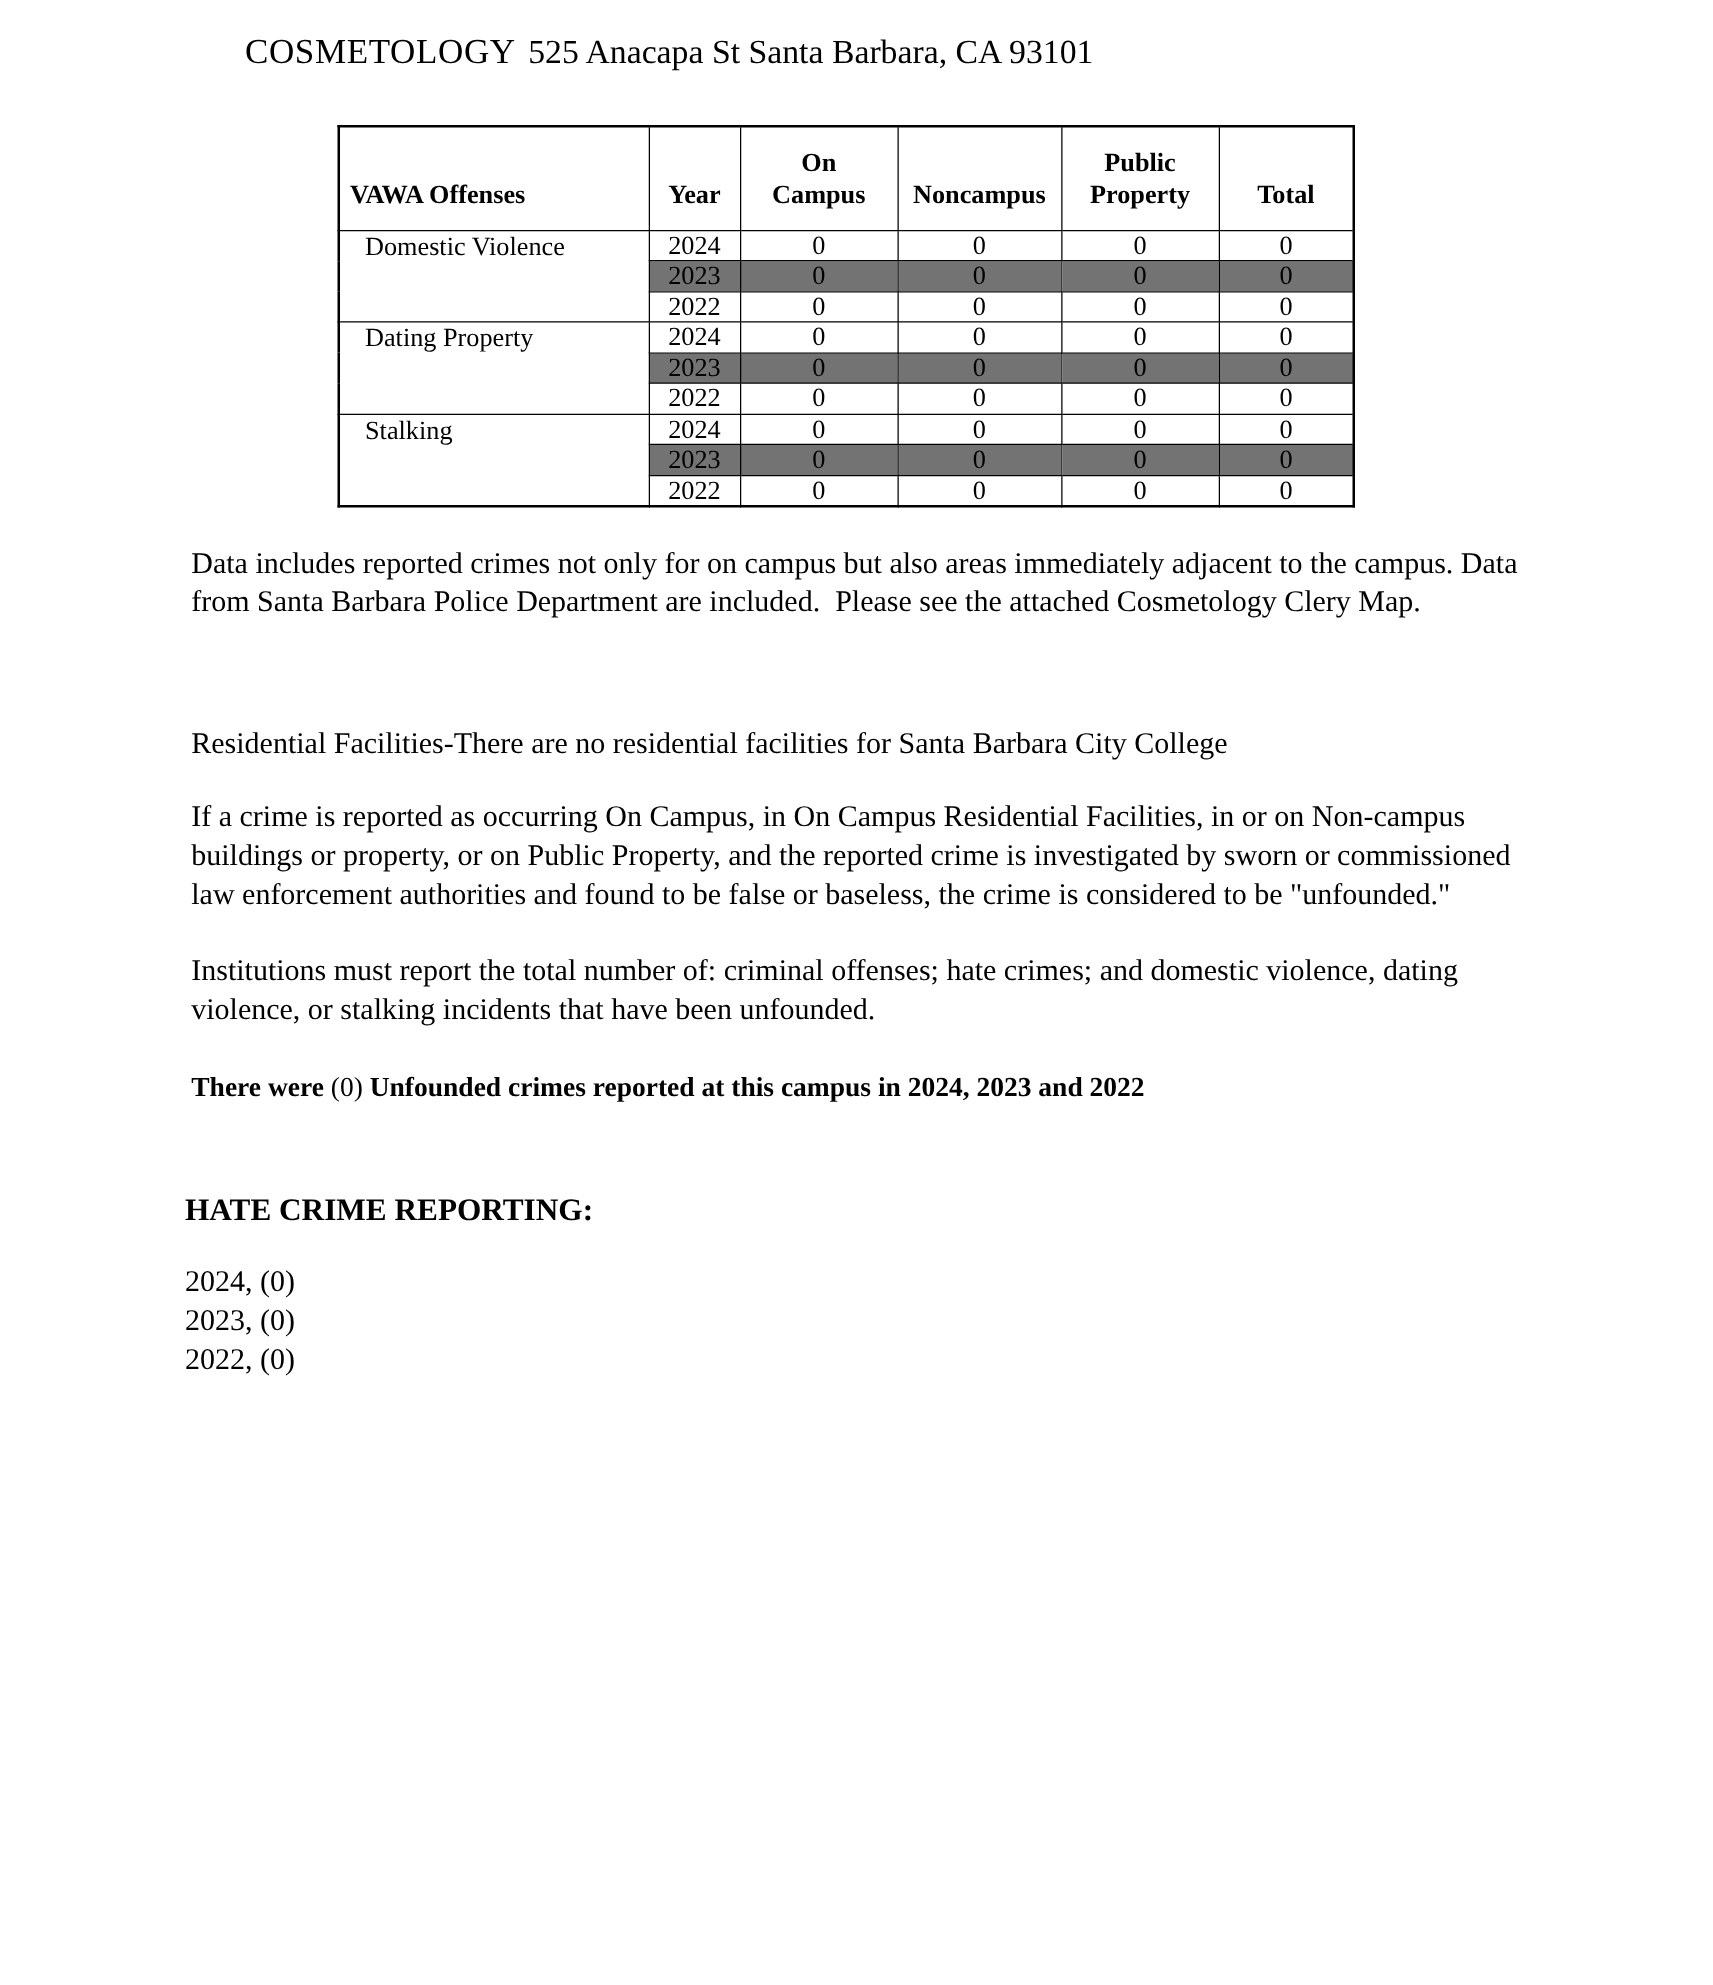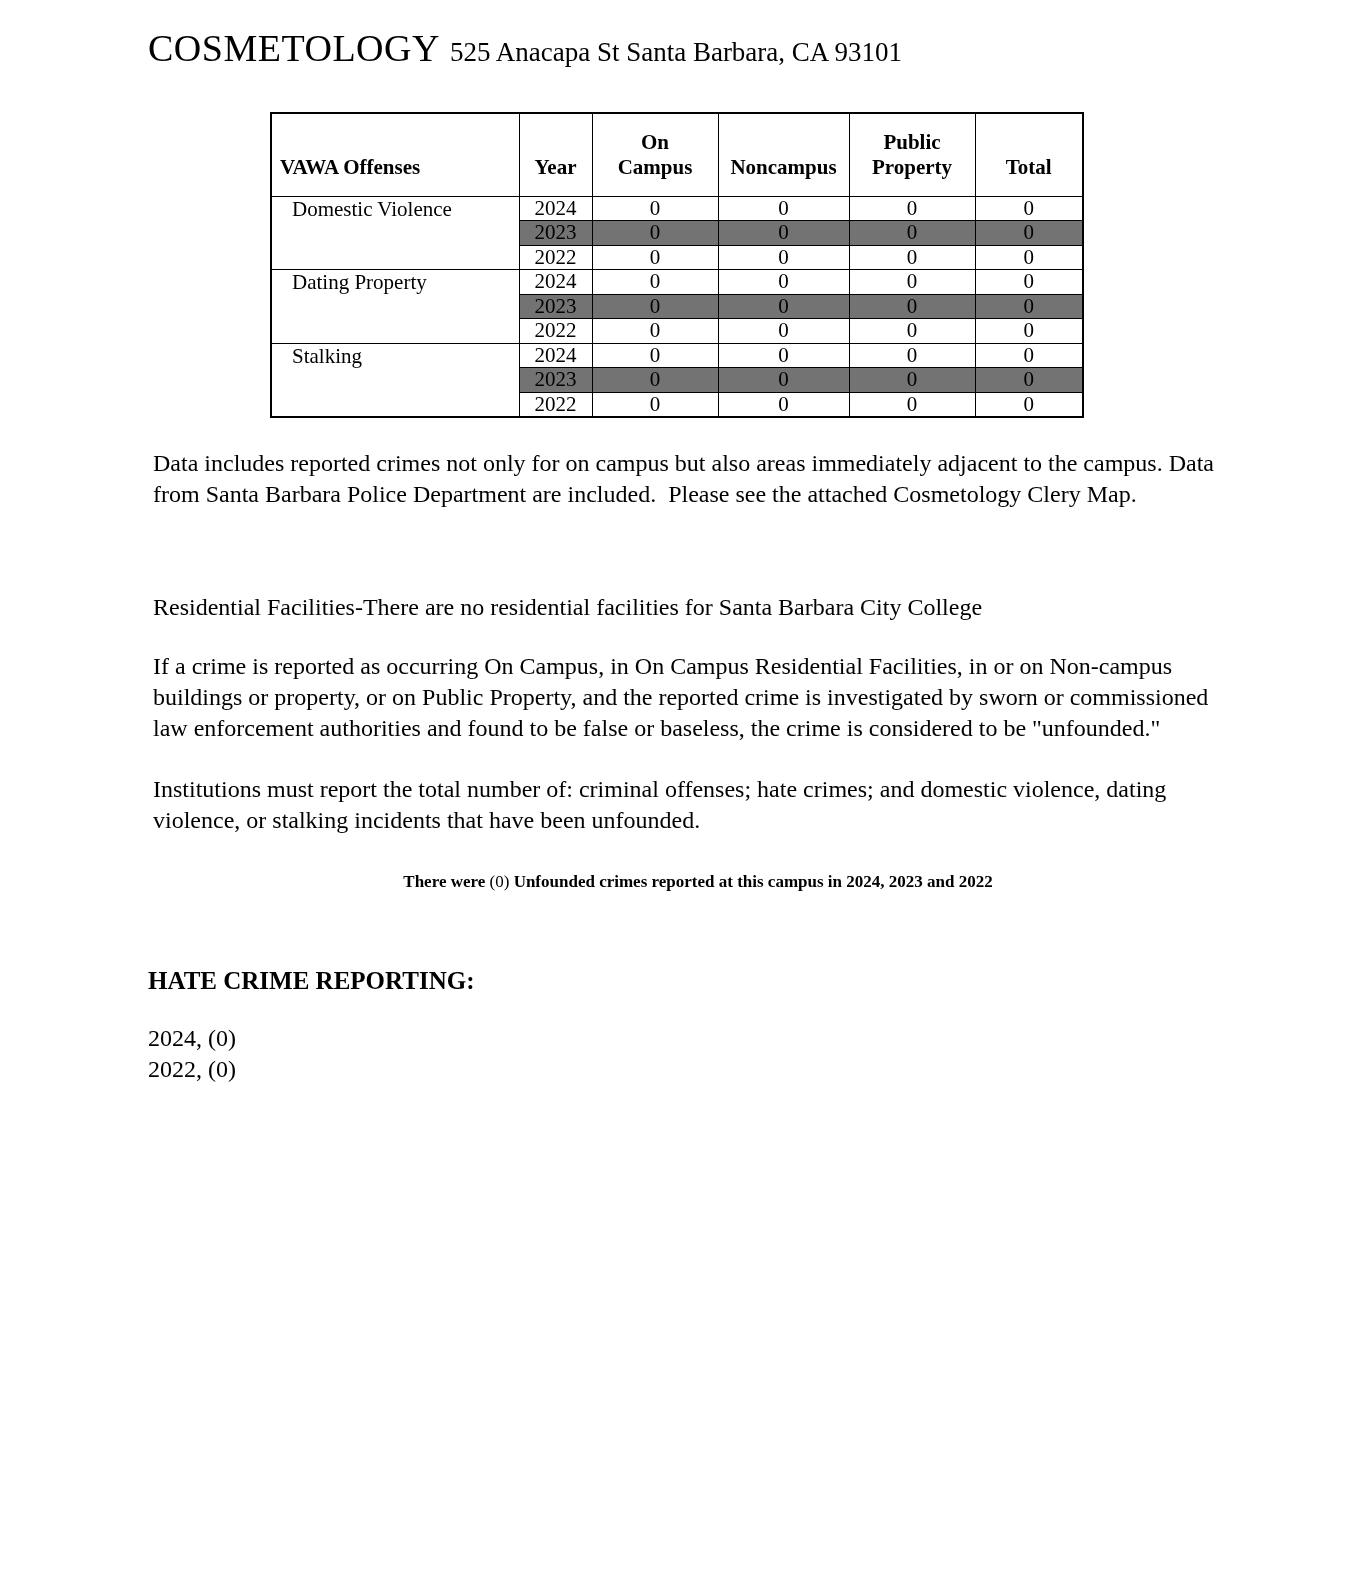--- a/index.html
+++ b/index.html
@@ -14,22 +14,23 @@
     height: 1588px;
     overflow: hidden;
   }
   .page {
     padding: 26px 0 0 148px;
     width: 1100px;
   }
   
   .title-line { white-space: nowrap; }
   .doc-title {
-    font-size: 38px;
+    font-size: 28px;
     letter-spacing: 0.5px;
+    margin-left: 48px;
   }
   .doc-address {
     font-size: 27px;
     margin-left: 10px;
   }
   
   table.vawa {
     border-collapse: collapse;
     table-layout: fixed;
     width: 812px;
@@ -81,24 +82,23 @@
   .unfounded-block { margin-top: 28px; }
   .h-bold {
     font-size: 24px;
     line-height: 31px;
     font-weight: bold;
     margin: 0;
   }
   .p-institutions { margin-top: 30px; }
   .p-statement {
     margin-top: 30px;
-    font-size: 17px;
-    line-height: 31px;
-    font-weight: bold;
-    text-align: center;
+    font-size: 22px;
+    line-height: 31px;
+    font-weight: bold;
   }
   .p-statement .count { font-weight: normal; }
   .h-hate {
     margin-top: 68px;
     font-size: 25px;
     line-height: 31px;
     font-weight: bold;
   }
   .hate-lines {
     margin-top: 27px;
@@ -218,16 +218,17 @@
   </div>
 
   <p class="para p-institutions">Institutions must report the total number of: criminal offenses; hate crimes; and domestic violence, dating violence, or stalking incidents that have been unfounded.</p>
 
   <p class="para p-statement"><span>There were </span><span class="count">(0)</span><span> Unfounded crimes reported at this campus in 2024, 2023 and 2022</span></p>
 
   <div class="h-hate">HATE CRIME REPORTING:</div>
 
   <div class="hate-lines">
     <div>2024, (0)</div>
+    <div>2023, (0)</div>
     <div>2022, (0)</div>
   </div>
 
 </div>
 
 </body></html>

